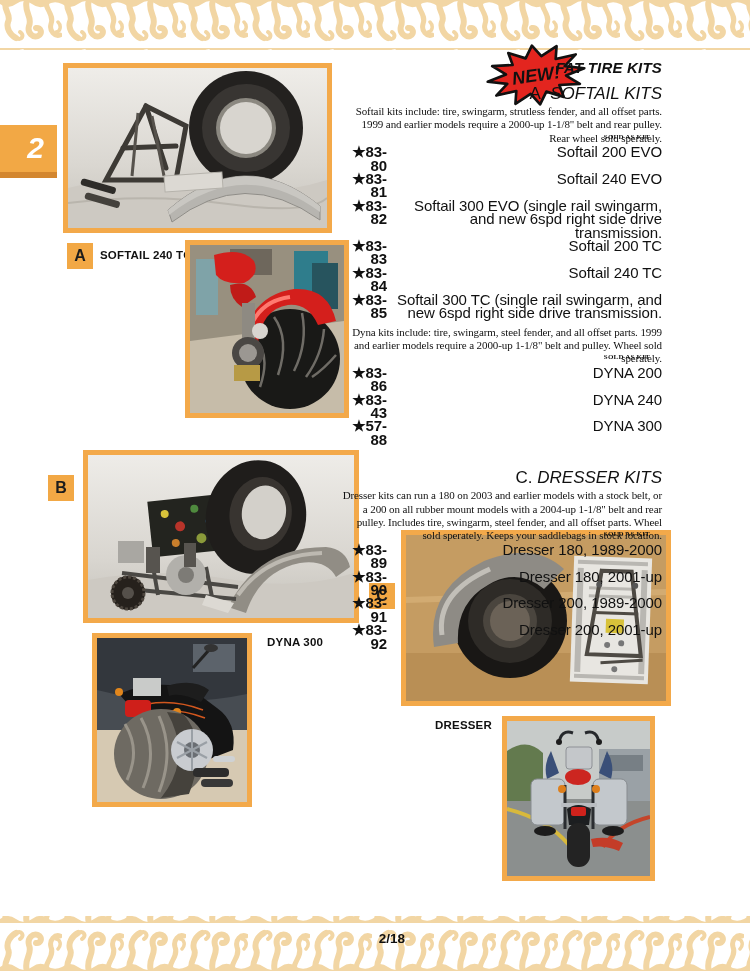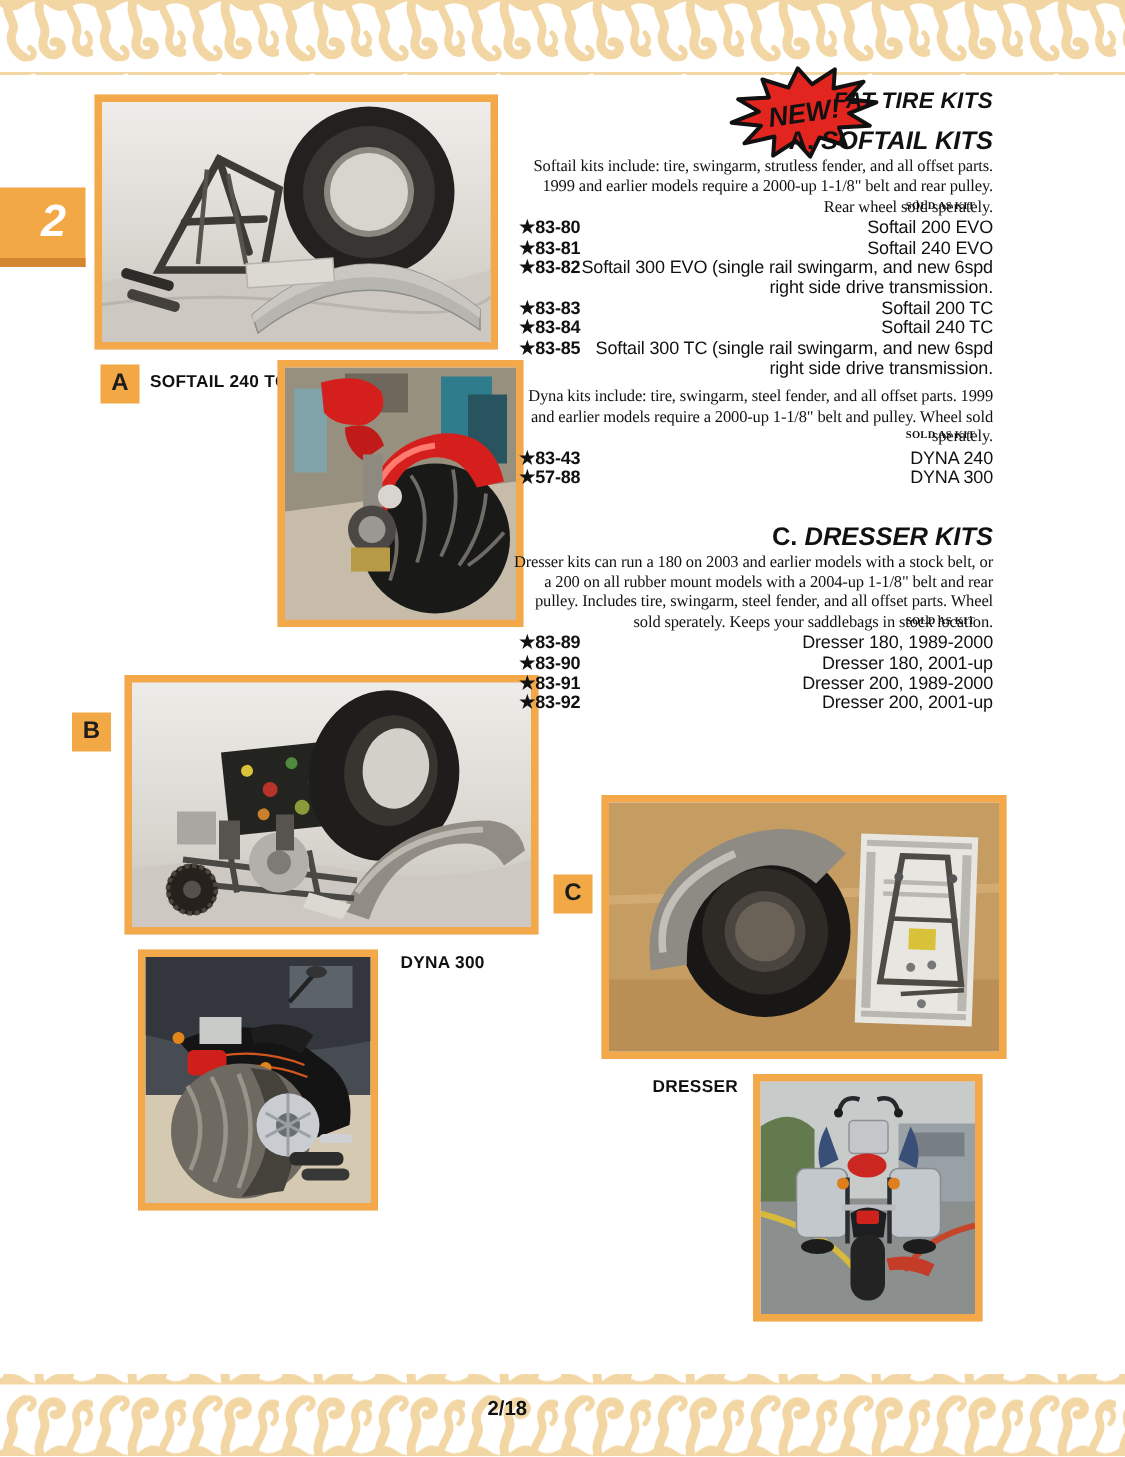--- a/index.html
+++ b/index.html
@@ -22,36 +22,36 @@
   
   .badge{width:26px;height:26px;background:#f2a845;display:flex;align-items:center;justify-content:center;
          font-weight:bold;font-size:16px;color:#1c1c1c;}
 
   
   .caption{font-weight:bold;font-size:11.5px;letter-spacing:0.2px;color:#111;}
 
   
   #col{left:340px;top:60px;width:322px;text-align:right;}
   h1#pgtitle{margin:0;font-size:15px;line-height:16px;font-style:italic;font-weight:bold;letter-spacing:0.2px;}
-  .section h3{margin:0;font-size:17px;line-height:18px;font-weight:bold;}
+  .section h3{margin:0;font-size:17px;line-height:18px;font-weight:normal;}
   .sec-name{font-style:italic;}
   .section{margin-top:0;}
   #secA{margin-top:9px;} #secB{margin-top:6px;} #secC{margin-top:23px;}
   .desc{position:relative;margin:2px 0 0 0;font-size:11px;line-height:13.4px;letter-spacing:-0.1px;font-family:Liberation Serif, serif;}
   .soldas{position:absolute;right:12px;bottom:1px;font-size:7px;font-weight:bold;letter-spacing:0.2px;}
   .items{margin-top:0;}
-  .item{display:flex;font-size:12px;line-height:13.4px;letter-spacing:-0.1px;}
+  .item{display:flex;font-size:15px;line-height:13.4px;letter-spacing:-0.1px;}
   .pnum{flex:0 0 47px;font-weight:bold;}
   .pdesc{flex:1;}
 
   
   #newbadge{left:483px;top:40px;width:106px;height:70px;transform:rotate(-8deg);}
 
   
-  #pagenum{left:325px;top:931px;width:80px;text-align:left;font-size:13.5px;font-weight:bold;}
+  #pagenum{left:325px;top:931px;width:80px;text-align:right;font-size:13.5px;font-weight:bold;}
 </style>
 </head>
 <body>
 
 <div id="page">
 
   <svg class="abs band" style="top:0;height:50px;" viewBox="0 0 750 50" preserveAspectRatio="none">
     <defs>
       <pattern id="flt" width="62" height="48" patternUnits="userSpaceOnUse">
         <g transform="translate(0,48) scale(1,-1)">
@@ -356,20 +356,24 @@
             <span class="pnum">★83-85</span>
             <span class="pdesc">Softail 300 TC (single rail swingarm, and new 6spd right side drive transmission.</span>
           </div>
       </div>
     </div>
 
     <div class="section" id="secB">
       <p class="desc"><span>Dyna kits include:  tire, swingarm, steel fender, and all offset parts.  1999 and earlier models require a 2000-up 1-1/8" belt and pulley.  Wheel sold sperately.</span><span class="soldas">SOLD AS KIT</span></p>
       <div class="items">
         <div class="item">
+            <span class="pnum">★83-86</span>
+            <span class="pdesc">DYNA 200</span>
+          </div>
+        <div class="item">
             <span class="pnum">★83-43</span>
             <span class="pdesc">DYNA 240</span>
           </div>
         <div class="item">
             <span class="pnum">★57-88</span>
             <span class="pdesc">DYNA 300</span>
           </div>
       </div>
     </div>
 

